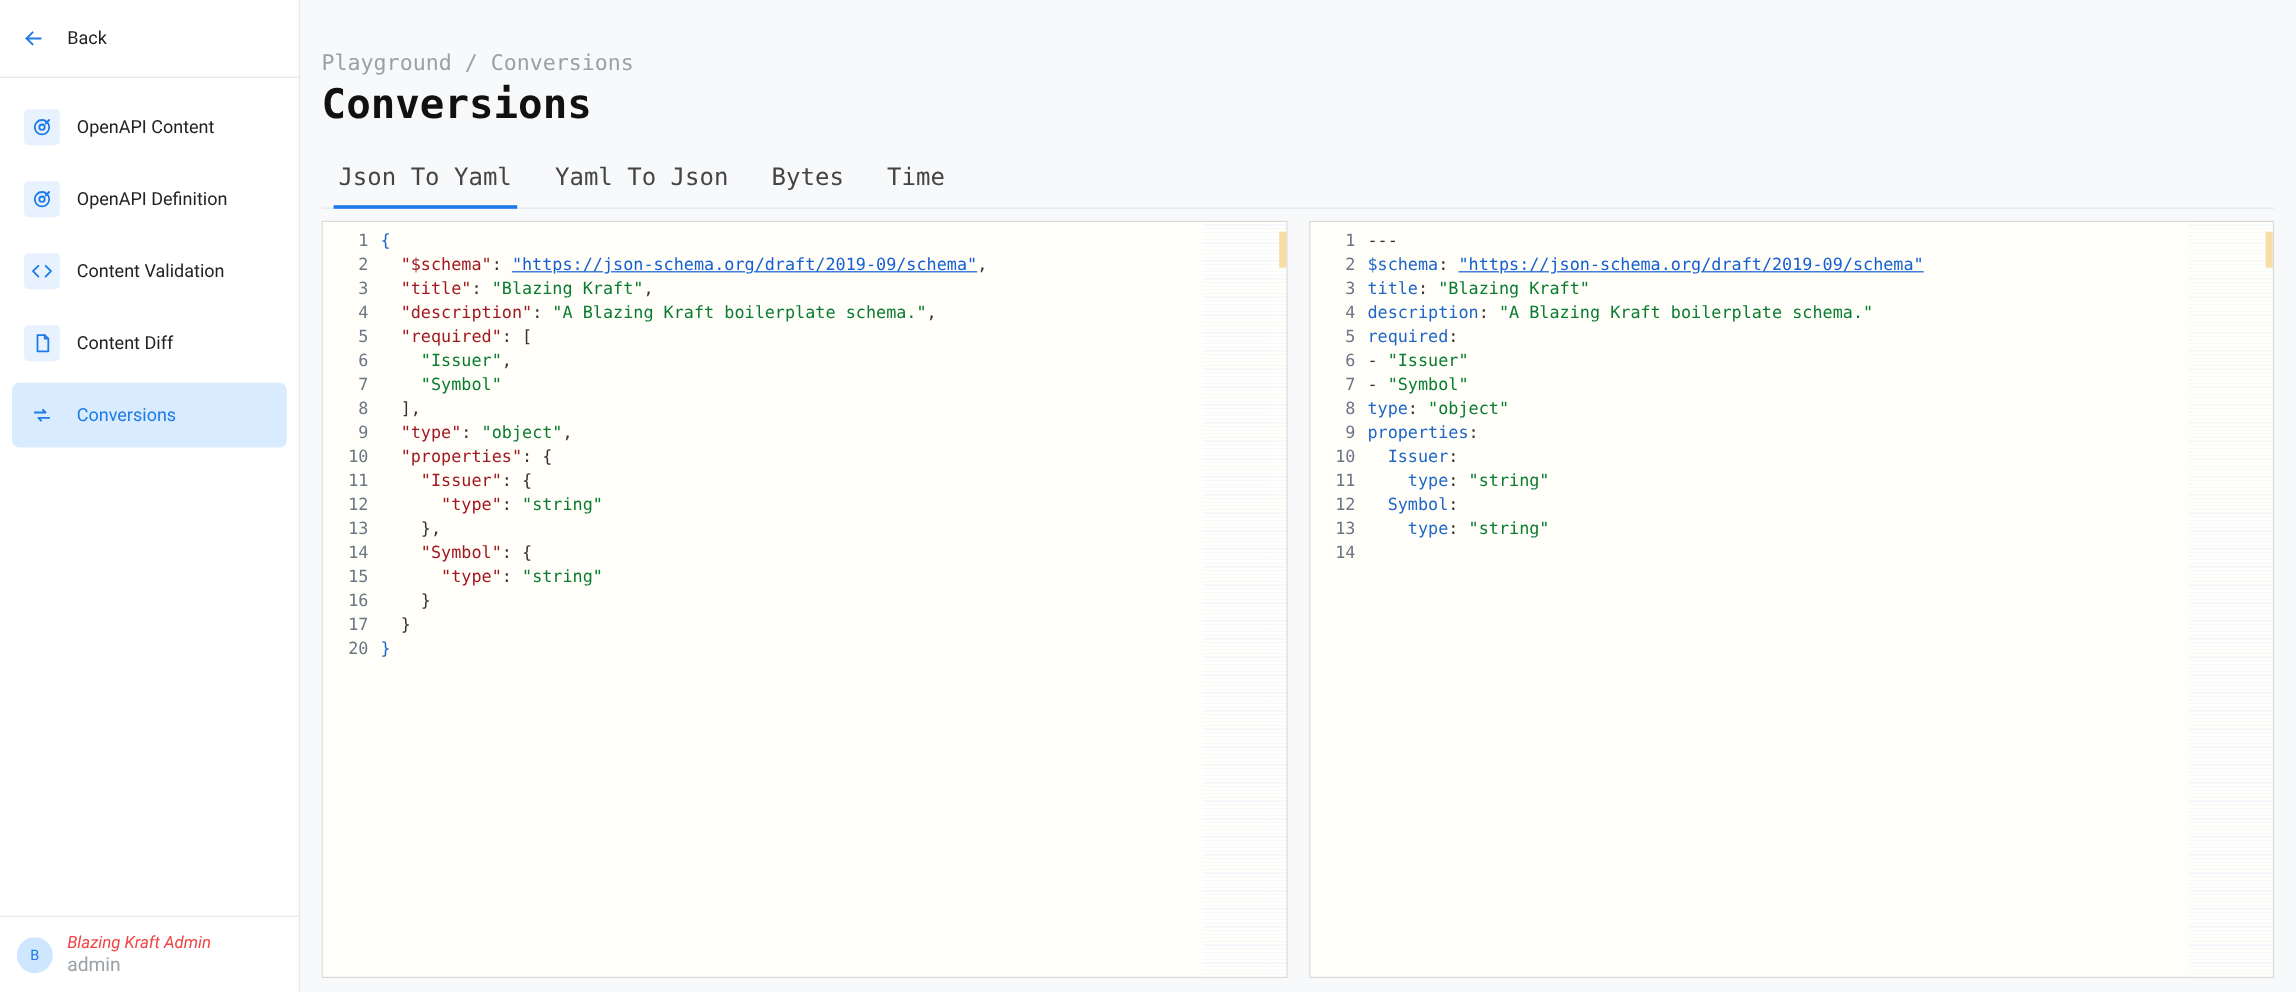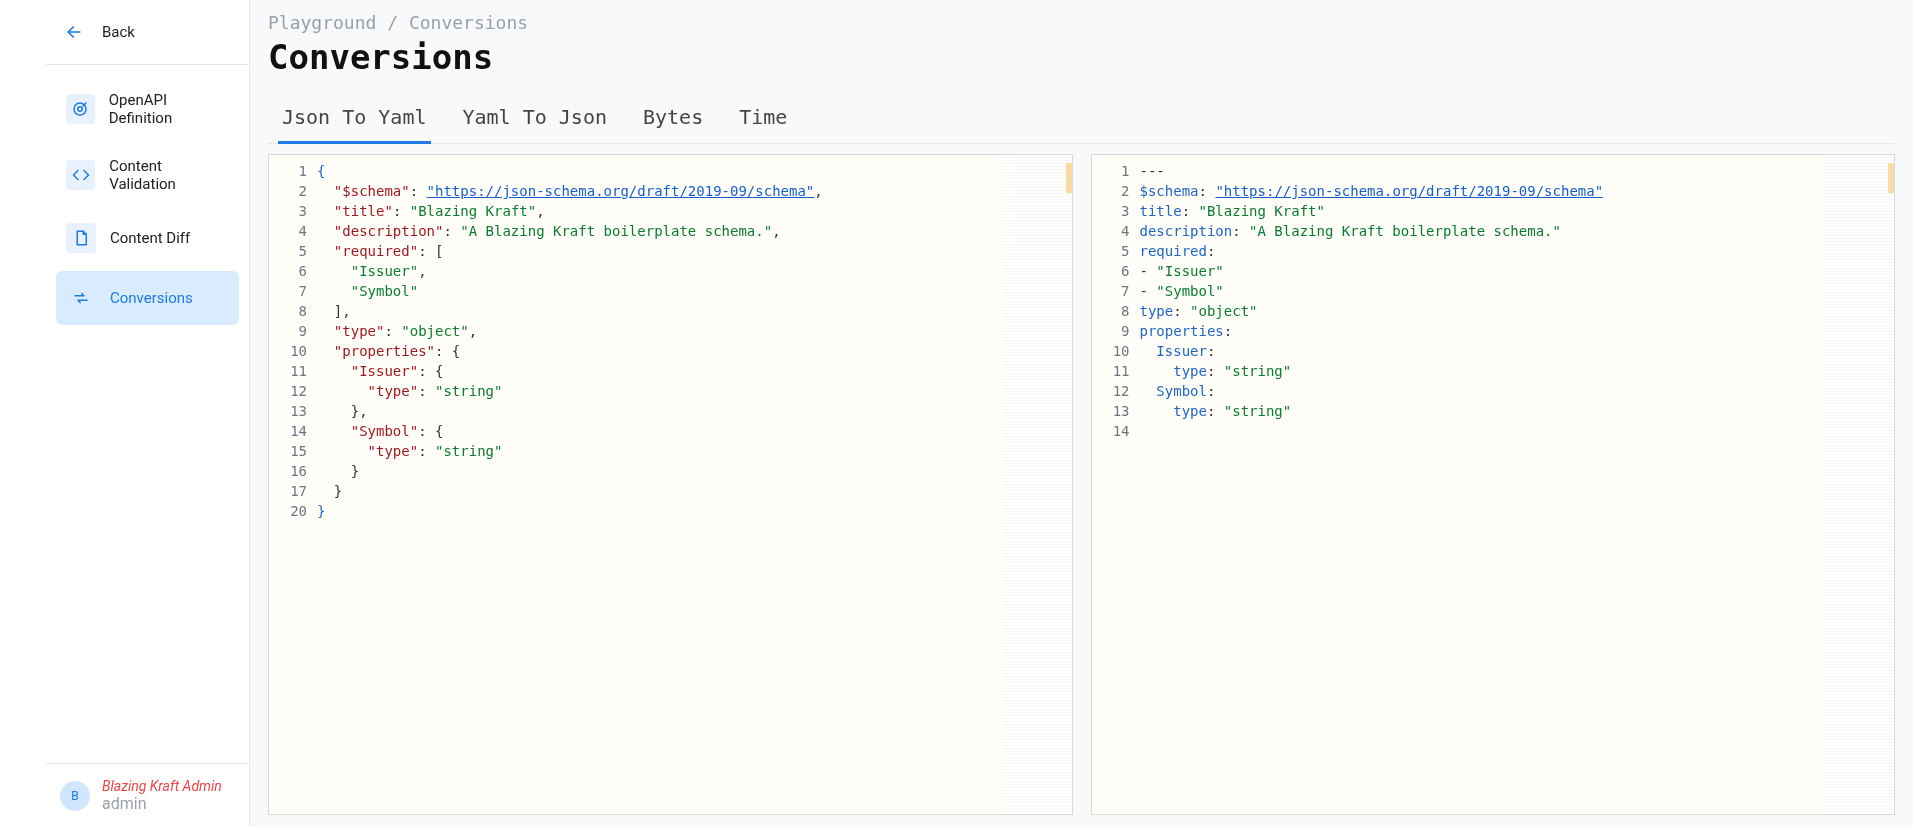--- a/index.html
+++ b/index.html
@@ -10,21 +10,20 @@
       width: 1913px;
       overflow: hidden;
       background: #f8f9fa;
     }
     .sidebar {
       width: 250px;
       background: #fff;
       border-right: 1px solid #e5e7eb;
       display: flex;
       flex-direction: column;
-      padding-left: 46px;
     }
     .sidebar-top {
       flex: 1;
       overflow-y: auto;
     }
     .back-row {
       display: flex;
       align-items: center;
       padding: 18px 14px;
       gap: 14px;
@@ -82,20 +81,21 @@
       flex-direction: column;
       padding: 12px 18px 12px 18px;
       min-width: 0;
       overflow: hidden;
     }
     .breadcrumb {
       font-family: ui-monospace, 'SFMono-Regular', Menlo, Consolas, monospace;
       color: #9aa0a6;
       font-size: 18px;
       margin-bottom: 4px;
+      margin-top: 30px;
     }
     .page-title {
       font-family: ui-monospace, 'SFMono-Regular', Menlo, Consolas, monospace;
       font-size: 34px;
       font-weight: 700;
       color: #111;
       margin-bottom: 18px;
     }
     .tabs {
       display: flex;
@@ -188,20 +188,30 @@
     <div class="back-row">
       <span class="icon-box">
         <svg class="svg-icon" width="20" height="20" viewBox="0 0 24 24">
             <path d="M19 12H5"></path>
             <path d="M11 18 5 12l6-6"></path>
           </svg>
       </span>
       <span class="label">Back</span>
     </div>
     <div class="nav-list" id="nav-list">
+        <div class="nav-item">
+          <span class="icon-box">
+            <svg class="svg-icon" width="18" height="18" viewBox="0 0 24 24">
+              <circle cx="12" cy="12" r="8"></circle>
+              <circle cx="12" cy="12" r="3"></circle>
+              <path d="M20 4l-4 4"></path>
+            </svg>
+          </span>
+          <span>OpenAPI Content</span>
+        </div>
         <div class="nav-item">
           <span class="icon-box">
             <svg class="svg-icon" width="18" height="18" viewBox="0 0 24 24">
               <circle cx="12" cy="12" r="8"></circle>
               <circle cx="12" cy="12" r="3"></circle>
               <path d="M20 4l-4 4"></path>
             </svg>
           </span>
           <span>OpenAPI Definition</span>
         </div>

